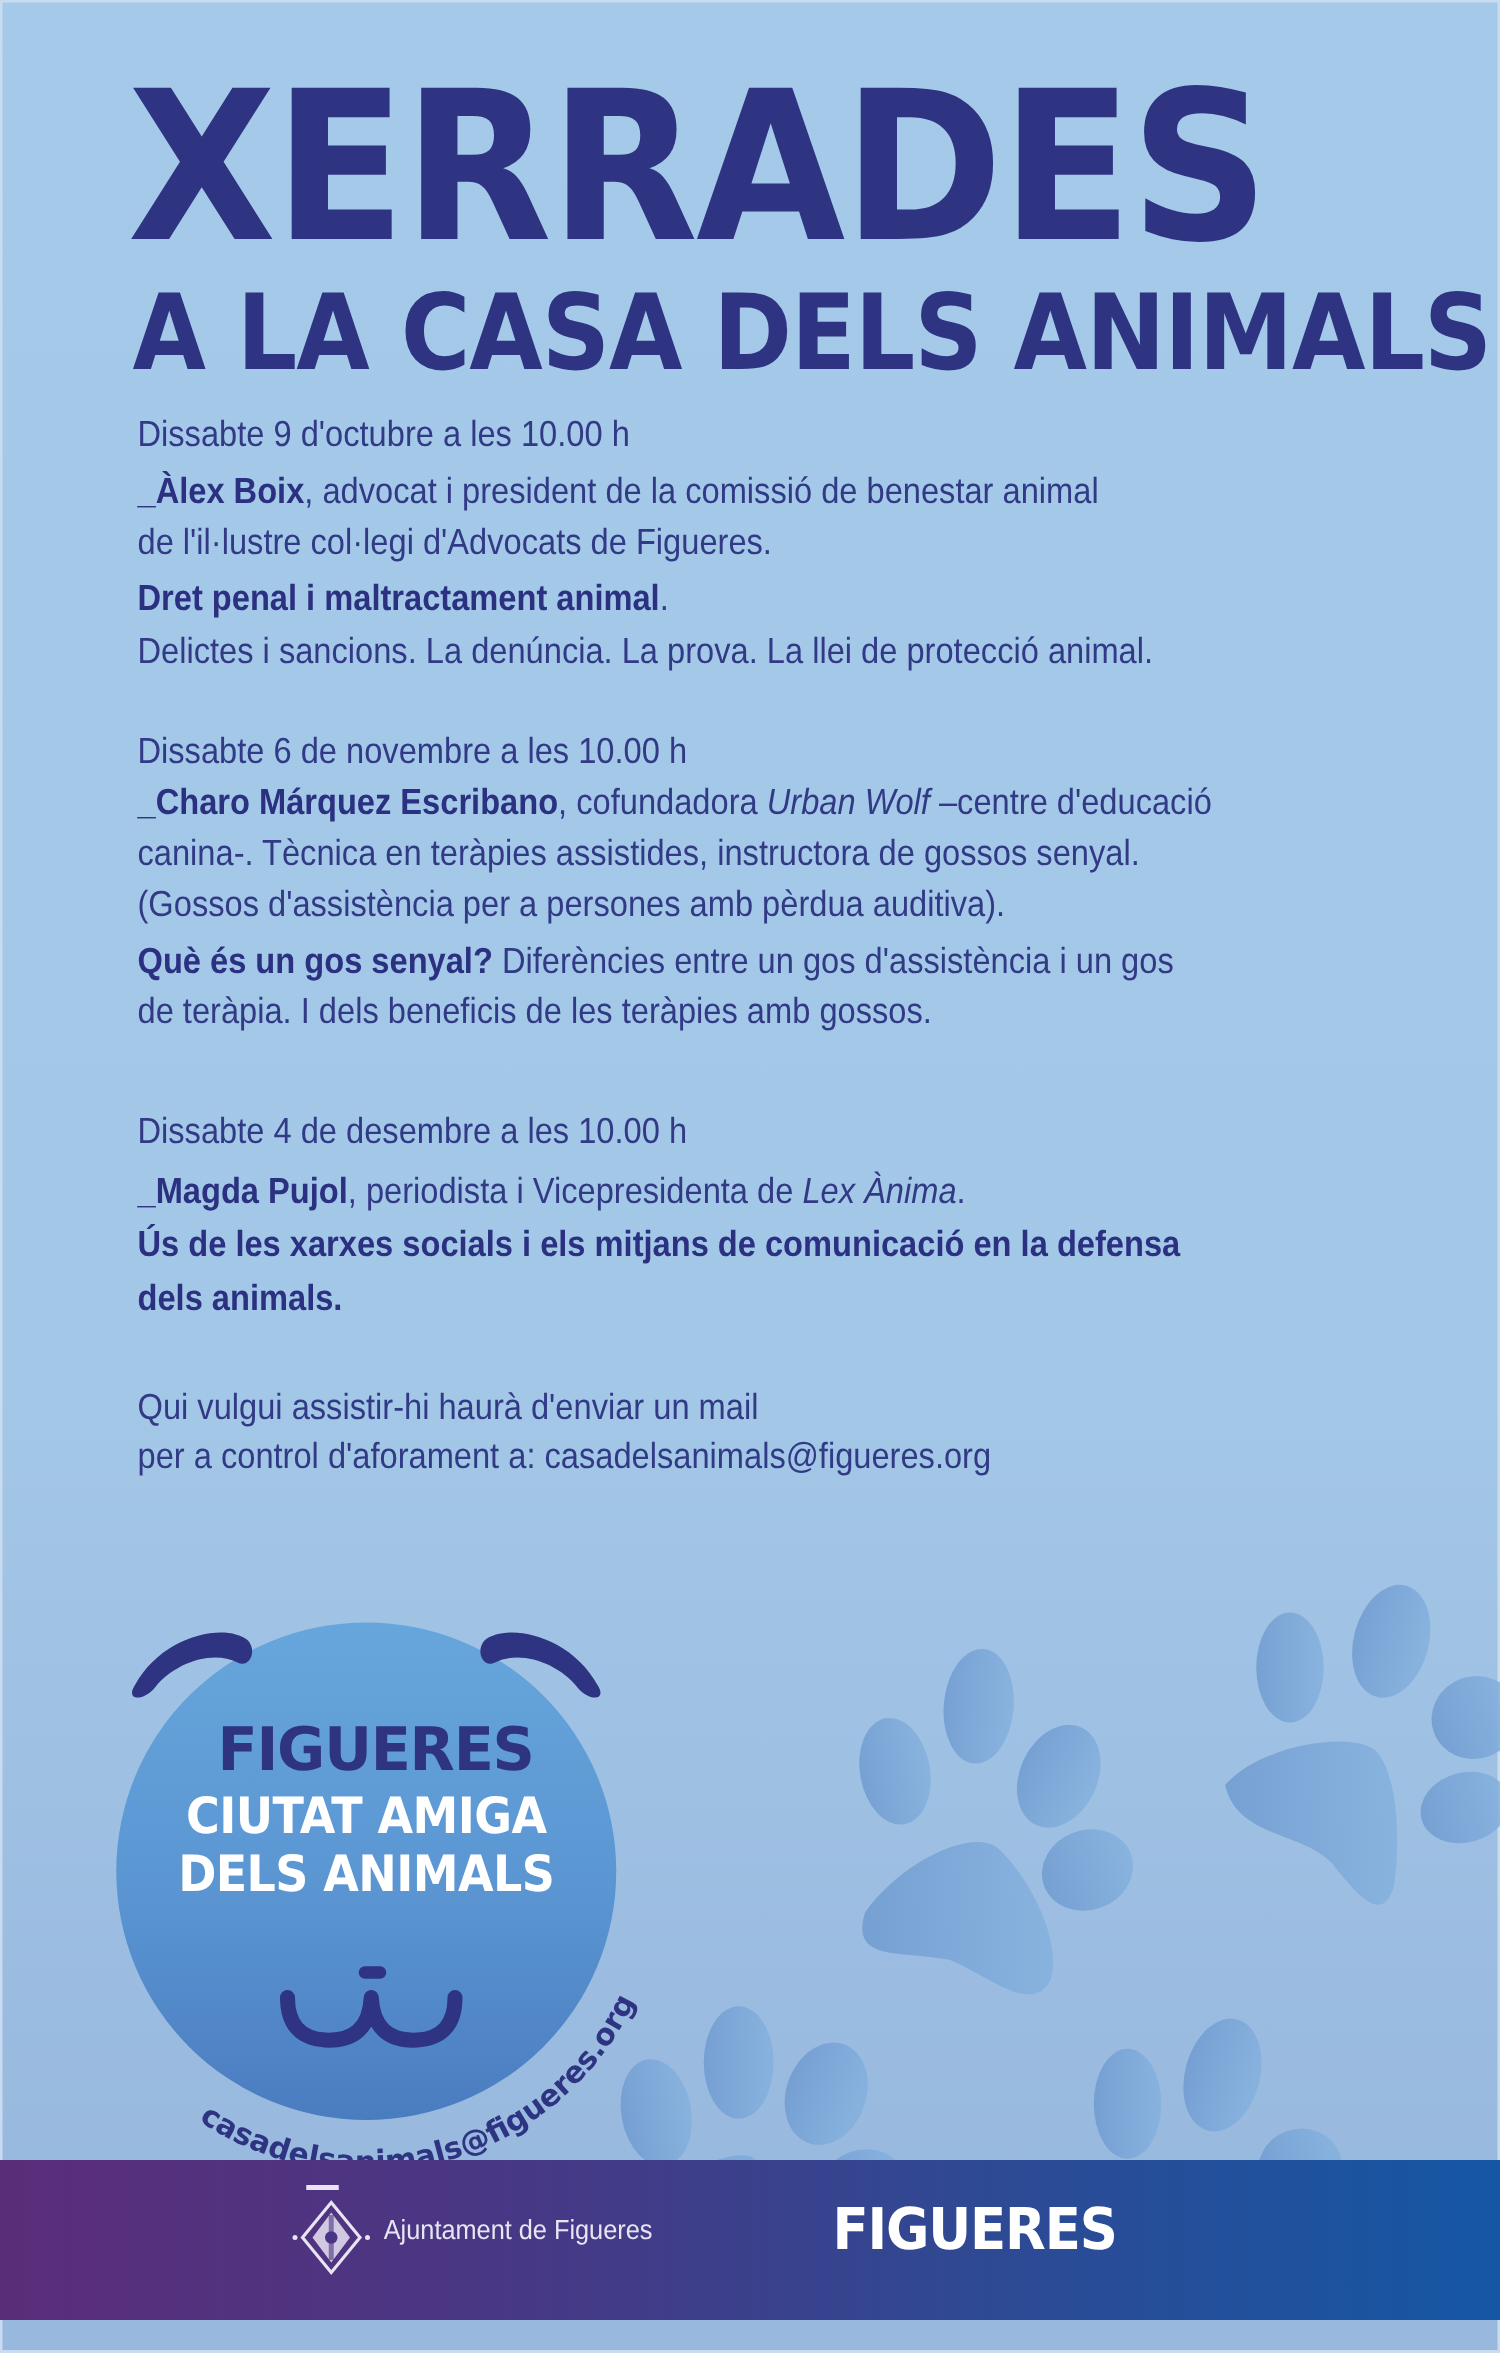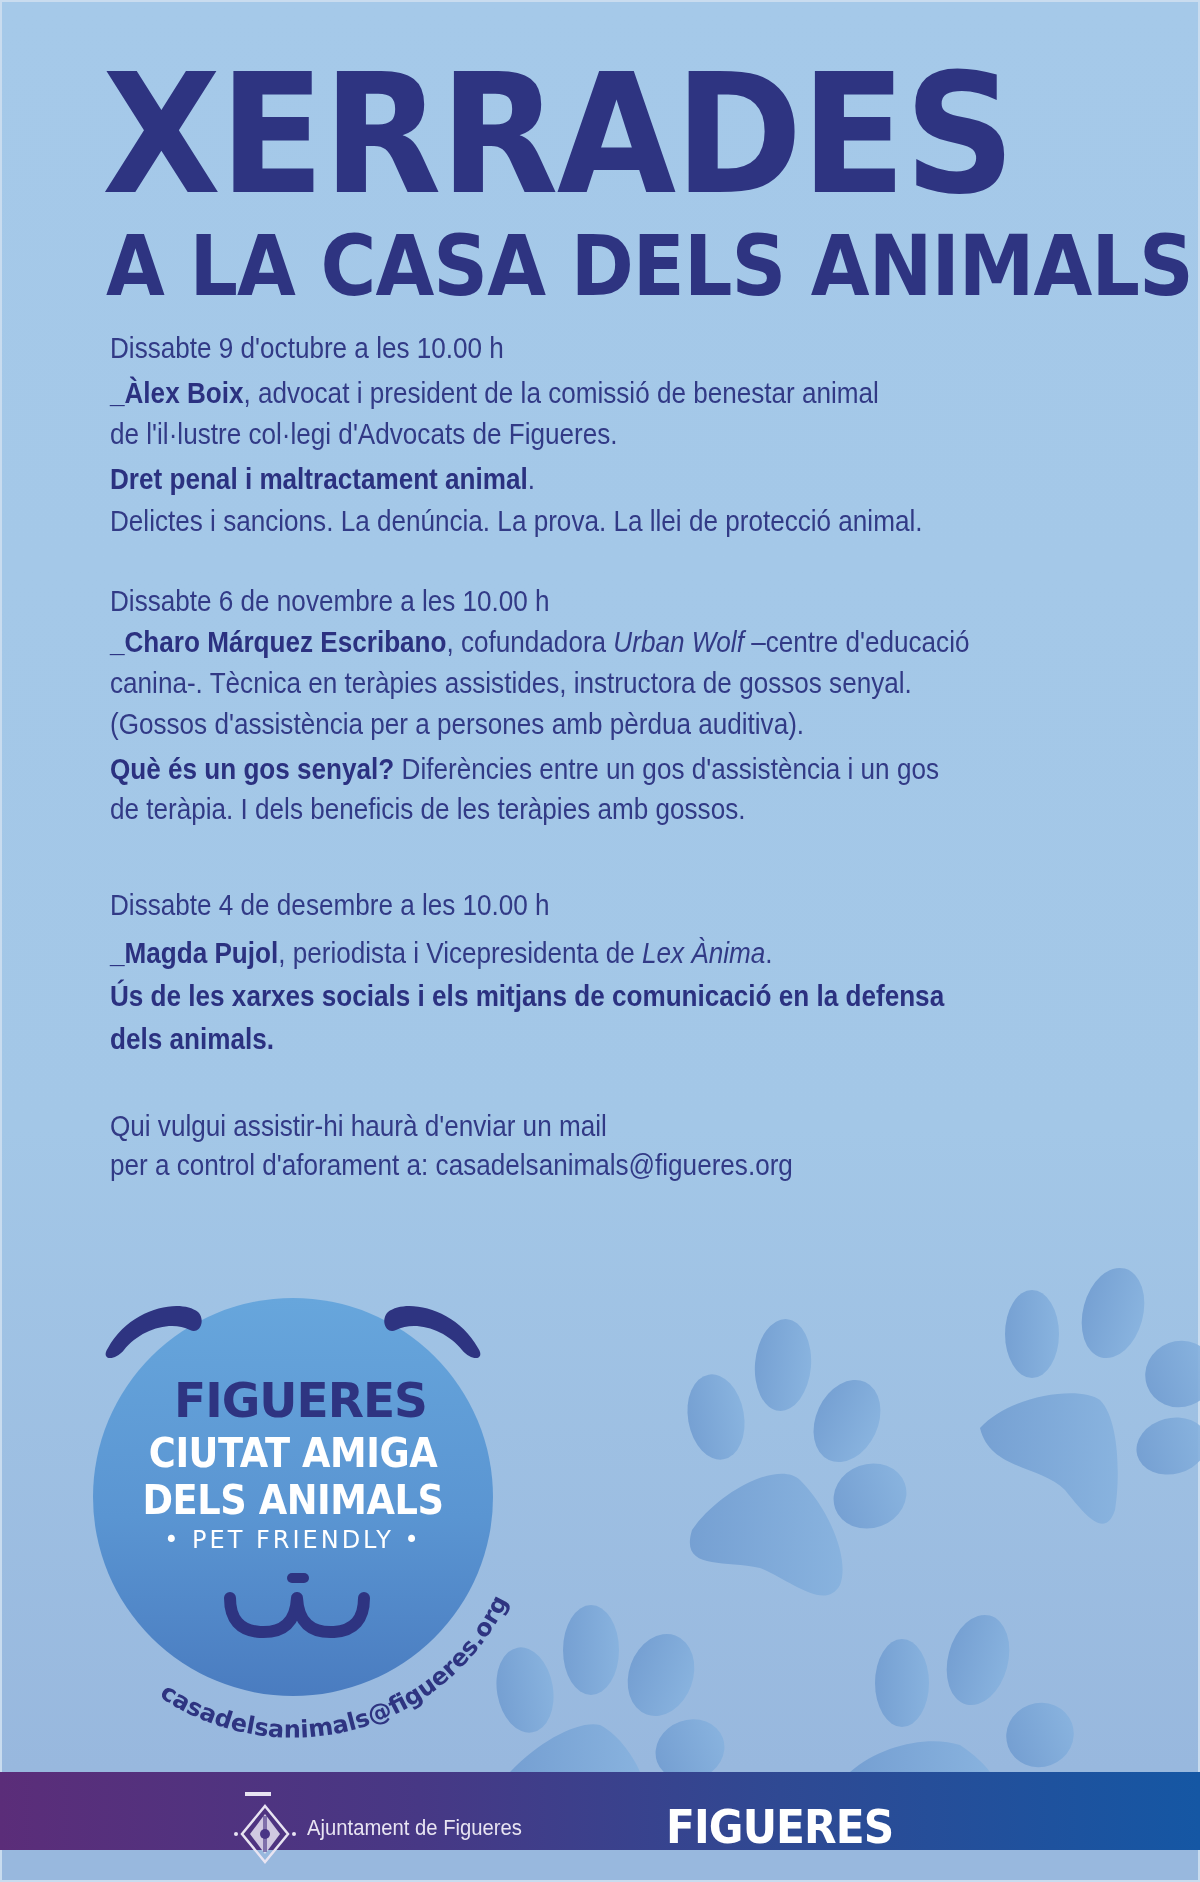--- a/index.html
+++ b/index.html
@@ -60,21 +60,21 @@
   .logo-l2 { top: 200px; }
   .logo-pet {
     position: absolute; left: 33px; top: 247px; width: 360px; text-align: center;
     font-family: "DejaVu Sans", sans-serif; font-size: 24px; line-height: 26px;
     color: #ffffff; letter-spacing: 3px;
   }
   .logo-svg { position: absolute; left: 0; top: 0; width: 480px; height: 440px; overflow: visible; }
 
   
   .footer {
-    position: absolute; left: 0; top: 1772px; width: 1200px; height: 78px;
+    position: absolute; left: 0; top: 1728px; width: 1200px; height: 128px;
     background: linear-gradient(90deg, #5b2d79 0%, #473885 35%, #2f4993 65%, #1557a4 100%);
   }
   .ajunt-emblem { position: absolute; left: 232px; top: 16px; width: 66px; height: 80px; }
   .ajunt-text {
     position: absolute; left: 307px; top: 44px;
     font-size: 22px; line-height: 24px; color: #e8e4f2; white-space: nowrap;
     transform: scaleX(0.92); transform-origin: left center;
   }
   .footer-figueres {
     position: absolute; left: 666px; top: 32px;
@@ -174,21 +174,20 @@
 
     <path d="M150 318 Q 150 350 180 352 Q 215 354 217 318 M217 318 Q 219 354 254 352 Q 284 350 284 318" fill="none" stroke="#2e3481" stroke-width="12" stroke-linecap="round"></path>
 
     <text font-family="DejaVu Sans, sans-serif" font-weight="bold" font-size="24" fill="#2e3481">
       <textPath href="#arcpath" startOffset="2%">casadelsanimals@figueres.org</textPath>
     </text>
   </svg>
   <div class="logo-figueres">FIGUERES</div>
   <div class="logo-l1">CIUTAT AMIGA</div>
   <div class="logo-l2">DELS ANIMALS</div>
-  <div class="logo-pet">• PET FRIENDLY •</div>
 </div>
 
 <div class="footer">
   <svg class="ajunt-emblem" viewBox="0 0 66 80">
     <rect x="13" y="4" width="26" height="4" fill="#e8e4f2"></rect>
     <path d="M33 18 L56 46 L33 74 L10 46 Z" fill="none" stroke="#e8e4f2" stroke-width="2.5"></path>
     <path d="M33 26 L48 46 L33 66 L18 46 Z" fill="#e8e4f2" opacity="0.85"></path>
     <circle cx="33" cy="46" r="5" fill="#4a3686"></circle>
     <rect x="31" y="28" width="4" height="36" fill="#4a3686" opacity="0.6"></rect>
     <circle cx="4" cy="46" r="2" fill="#e8e4f2"></circle>

